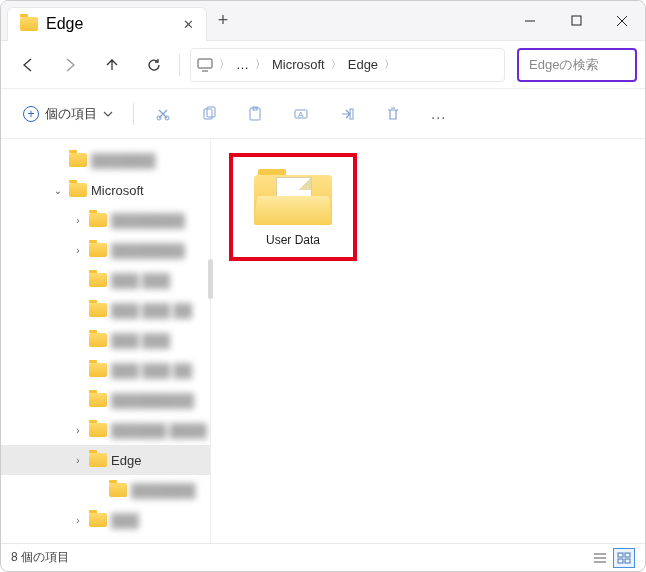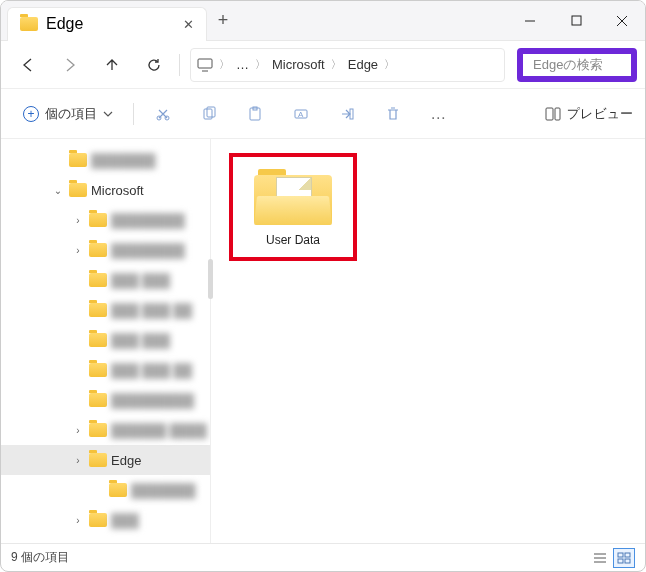--- a/index.html
+++ b/index.html
@@ -10,21 +10,21 @@
 .tab-close { margin-left: auto; font-size: 13px; color: #555; }
 .newtab { width: 32px; text-align: center; color: #555; font-size: 18px; }
 .win-controls { margin-left: auto; display: flex; }
 .win-btn { width: 46px; height: 40px; display: flex; align-items: center; justify-content: center; color: #222; }
 
 .navbar { display: flex; align-items: center; height: 48px; padding: 0 8px; gap: 4px; border-bottom: 1px solid #eee; }
 .nav-btn { width: 38px; height: 36px; display: flex; align-items: center; justify-content: center; color: #555; border-radius: 4px; }
 .nav-sep { width: 1px; height: 22px; background: #e0e0e0; margin: 0 2px; }
 .breadcrumb { display: flex; align-items: center; gap: 6px; flex: 1; padding: 0 6px; height: 34px; border: 1px solid #e8e8e8; border-radius: 4px; margin: 0 8px 0 4px; font-size: 13px; color: #333; }
 .crumb-sep { color: #888; font-size: 11px; }
-.searchbox { width: 120px; height: 34px; border: 6px solid #6d28d9; border-radius: 4px; padding: 0 10px; font-size: 13px; color: #888; display: flex; align-items: center; }
+.searchbox { width: 120px; height: 34px; border: 2px solid #6d28d9; border-radius: 4px; padding: 0 10px; font-size: 13px; color: #888; display: flex; align-items: center; }
 
 .toolbar { display: flex; align-items: center; height: 50px; padding: 0 12px; gap: 8px; border-bottom: 1px solid #eee; }
 .tb-new { display: flex; align-items: center; gap: 6px; padding: 6px 10px; border-radius: 4px; font-size: 13px; color: #333; }
 .tb-new .plus { width: 16px; height: 16px; border: 1.3px solid #2a68c7; border-radius: 50%; display: flex; align-items: center; justify-content: center; color: #2a68c7; font-size: 12px; line-height: 1; }
 .tb-icon { width: 38px; height: 34px; display: flex; align-items: center; justify-content: center; color: #6b8fc9; opacity: .85; }
 .tb-more { color: #555; letter-spacing: 2px; }
 .tb-preview { margin-left: auto; display: flex; align-items: center; gap: 6px; font-size: 13px; color: #333; }
 
 .body-area { flex: 1; display: flex; min-height: 0; }
 .nav-tree { width: 210px; border-right: 1px solid #eee; overflow-y: auto; padding: 6px 0; font-size: 13px; }
@@ -169,27 +169,20 @@
         <path d="M3 8 h7 M7 4 l4 4 -4 4" fill="none" stroke="#6b8fc9" stroke-width="1.2"></path>
         <rect x="11" y="3" width="3" height="10" fill="none" stroke="#6b8fc9"></rect>
       </svg>
     </div>
   <div class="tb-icon">
       <svg width="16" height="16">
         <path d="M3 4 h10 M5 4 v9 h6 v-9 M6 2 h4" fill="none" stroke="#6b8fc9" stroke-width="1.2"></path>
       </svg>
     </div>
   <div class="tb-icon tb-more">…</div>
-  <div class="tb-preview">
-    <svg width="16" height="14">
-        <rect x="1" y="1" width="7" height="12" rx="1" fill="none" stroke="#555"></rect>
-        <rect x="10" y="1" width="5" height="12" rx="1" fill="none" stroke="#555"></rect>
-      </svg>
-    <span>プレビュー</span>
-  </div>
 </div>
 
 <div class="body-area">
   <div class="nav-tree" id="nav-tree">
       <div class="tree-item level1">
         <span class="chev none">›</span>
         <span class="folder-icon"></span>
         <span class="blurred">███████</span>
       </div>
       <div class="tree-item level1">
@@ -263,21 +256,21 @@
             <div class="doc"></div>
             <div class="front"></div>
           </div>
           <div class="item-label">User Data</div>
         </div>
       </div>
   </div>
 </div>
 
 <div class="statusbar">
-  <span>9 個の項目</span>
+  <span>8 個の項目</span>
   <div class="view-toggles">
     <div class="vt">
         <svg width="14" height="12">
           <line x1="1" y1="2" x2="13" y2="2" stroke="#555"></line>
           <line x1="1" y1="6" x2="13" y2="6" stroke="#555"></line>
           <line x1="1" y1="10" x2="13" y2="10" stroke="#555"></line>
         </svg>
       </div>
     <div class="vt active">
         <svg width="14" height="12">

